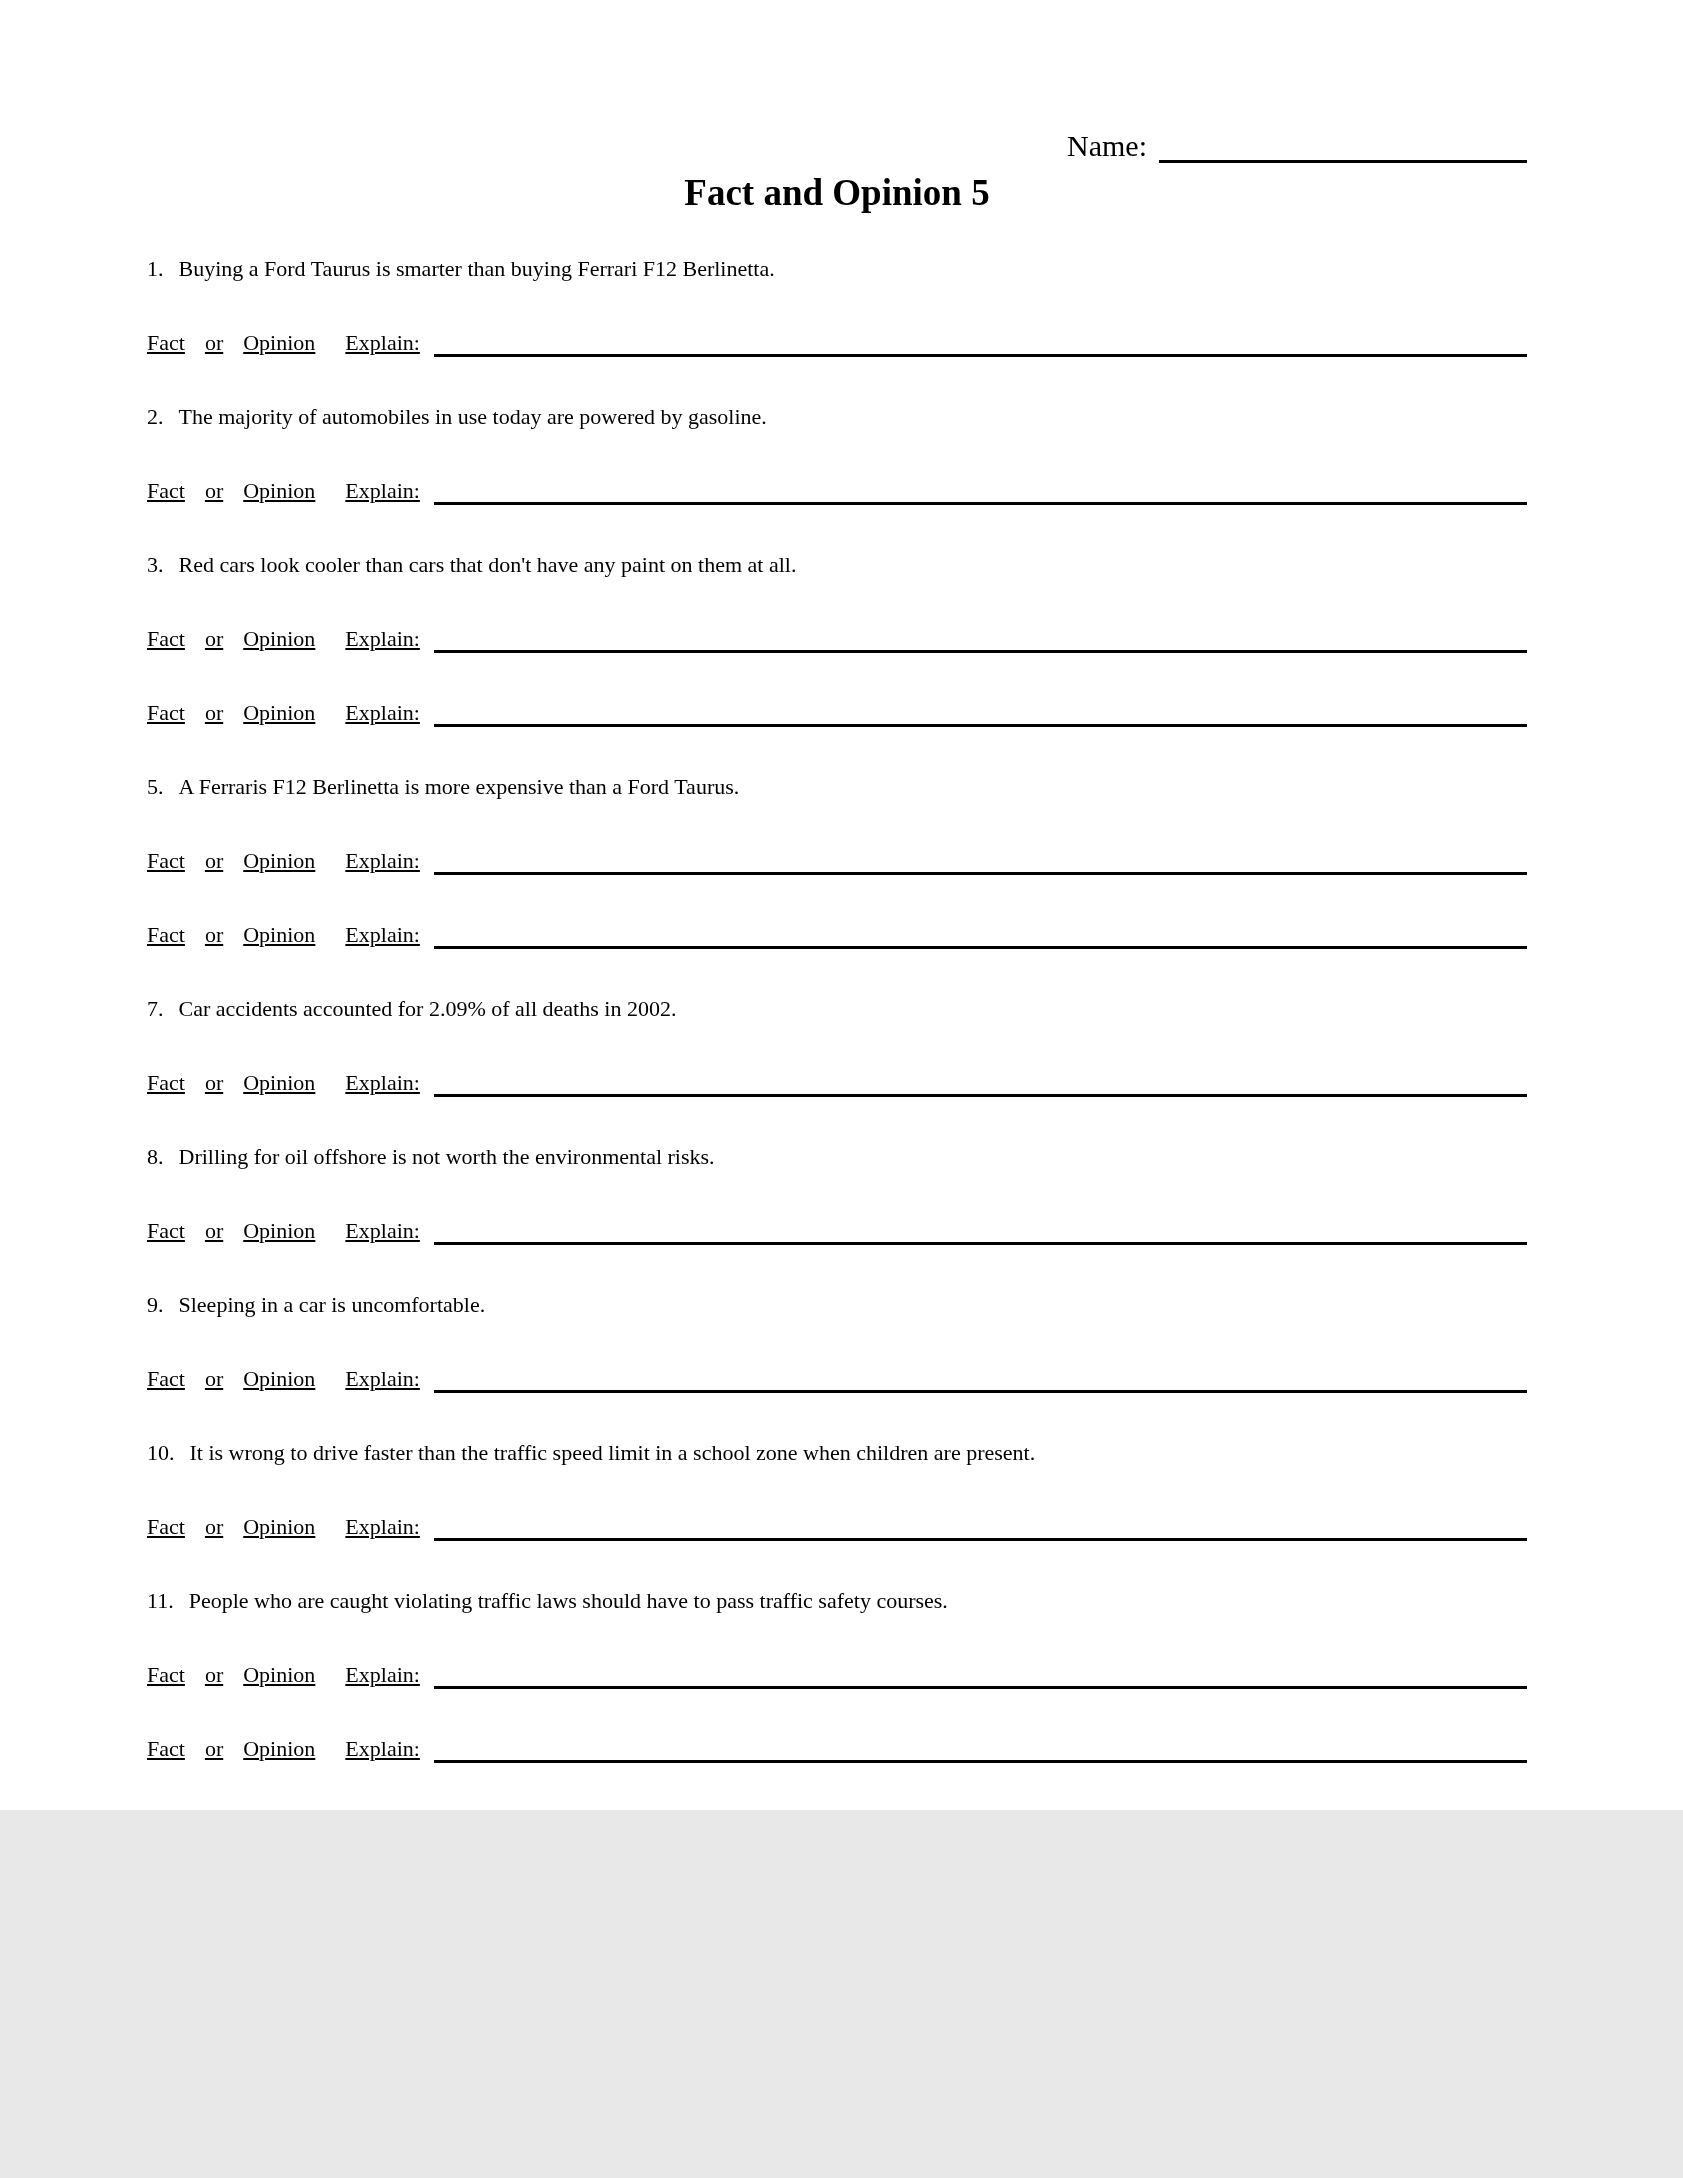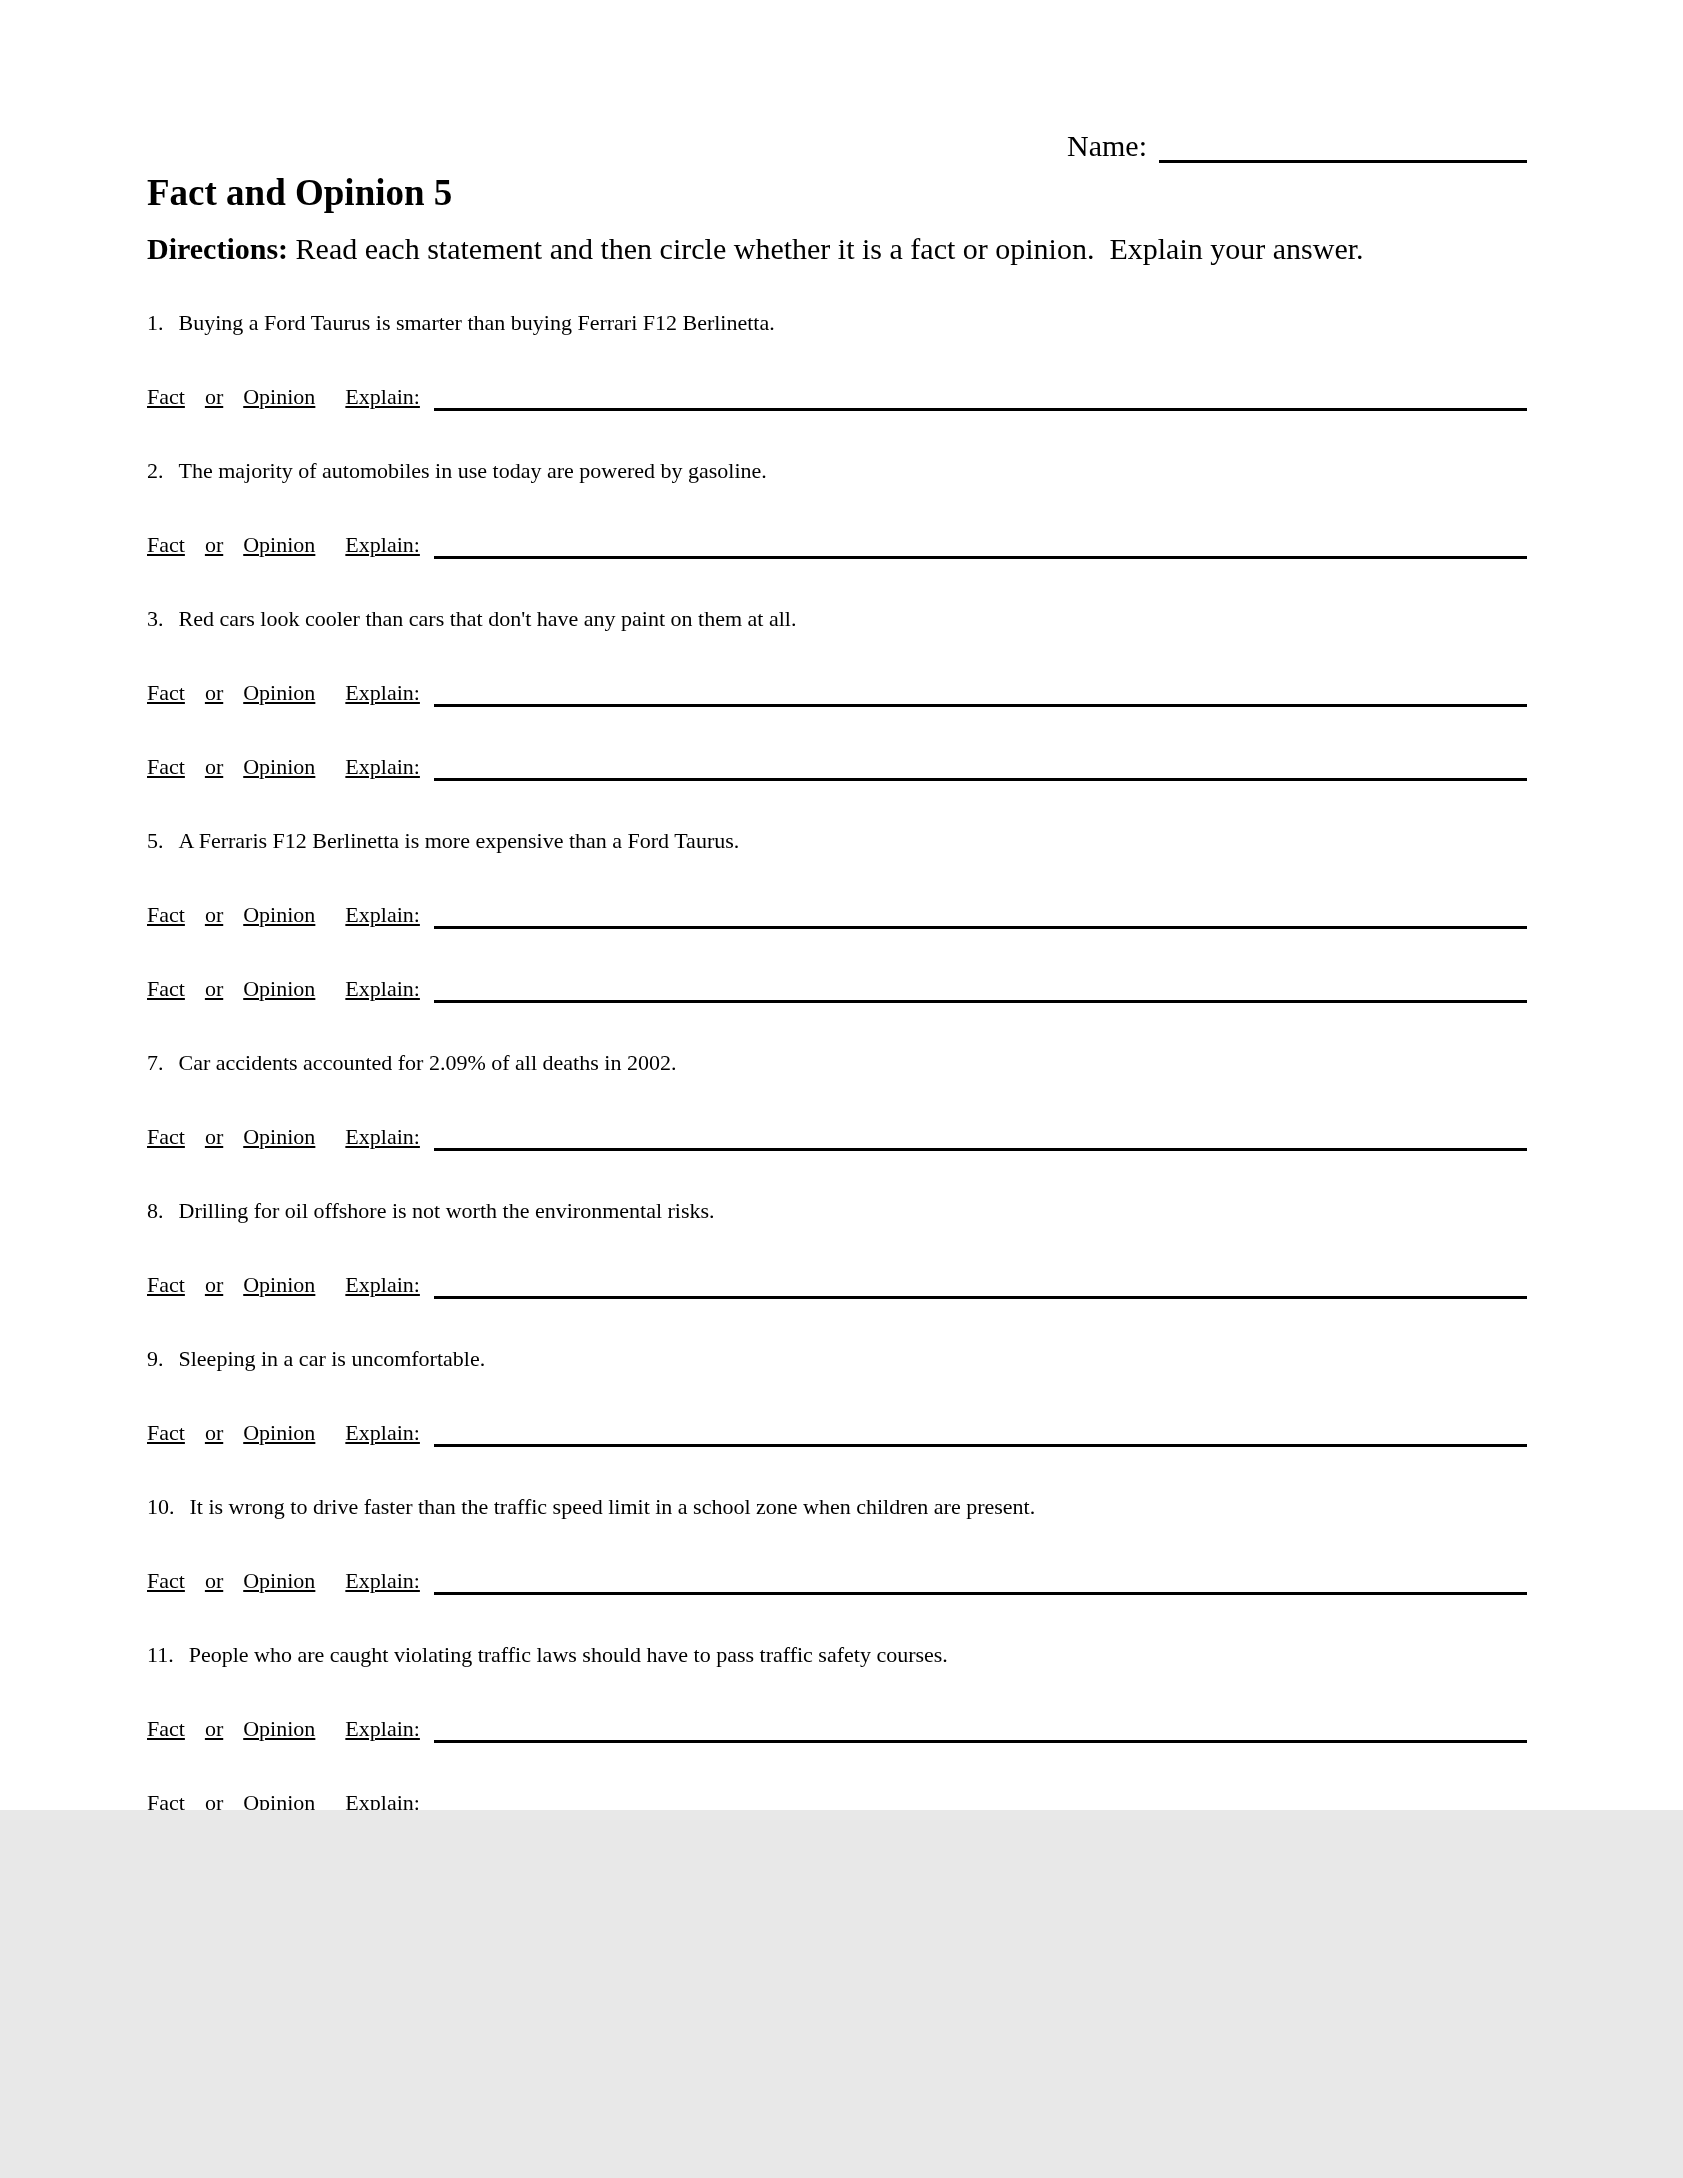--- a/index.html
+++ b/index.html
@@ -26,20 +26,21 @@
   .name-blank {
     width: 368px;
     border-bottom: 3px solid #000;
     height: 34px;
   }
   .page-title {
     font-size: 37px;
     font-weight: bold;
     line-height: 44px;
     margin: 8px 0 0 0;
+    text-align: center;
   }
   .directions {
     font-size: 30px;
     line-height: 40px;
     margin: 14px 0 0 0;
     white-space: pre-wrap;
   }
   .directions .dir-label { font-weight: bold; }
   .items { margin-top: 2px; }
   .item p { margin: 0; font-size: 22px; line-height: 40px; }
@@ -67,21 +68,20 @@
 
 <div class="page">
 
   <div class="name-row">
     <span class="name-label">Name:</span>
     <span class="name-blank"></span>
   </div>
 
   <h1 class="page-title">Fact and Opinion 5</h1>
 
-  <p class="directions"><span class="dir-label">Directions:</span><span> Read each statement and then circle whether it is a fact or opinion.  Explain your answer.</span></p>
 
   <div class="items" id="items-list">
     <div class="item">
       <p class="statement"><span class="num">1.</span><span>Buying a Ford Taurus is smarter than buying Ferrari F12 Berlinetta.</span></p>
       <p class="answer-row">
         <span class="w-fact">Fact</span>
         <span class="w-or">or</span>
         <span class="w-opinion">Opinion</span>
         <span class="w-explain">Explain:</span>
         <span class="explain-blank"></span>

